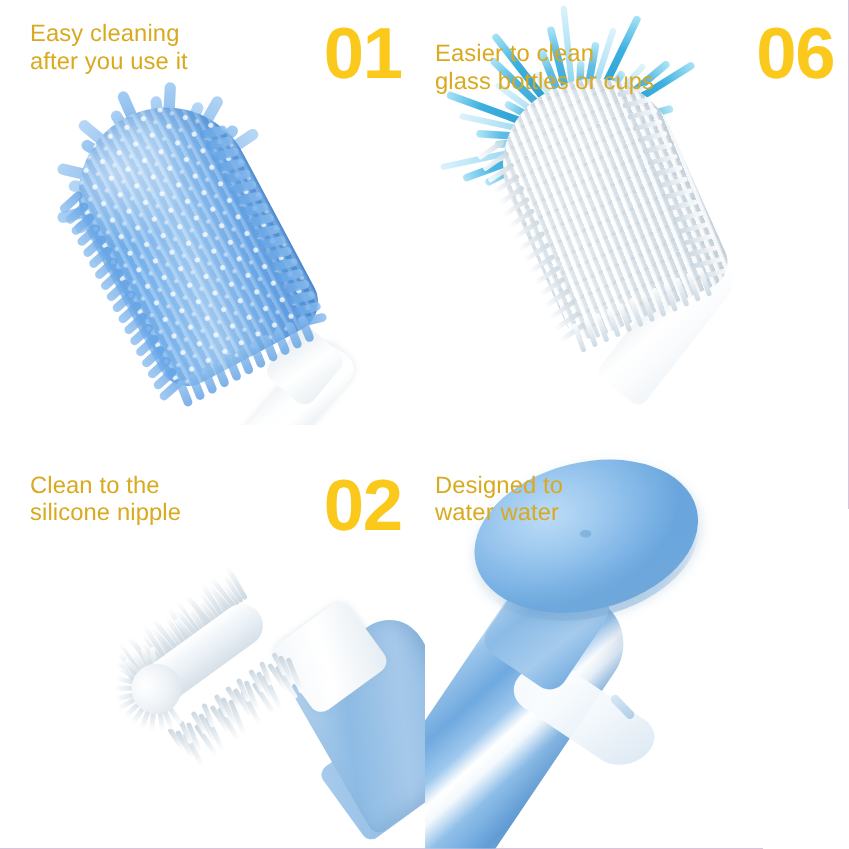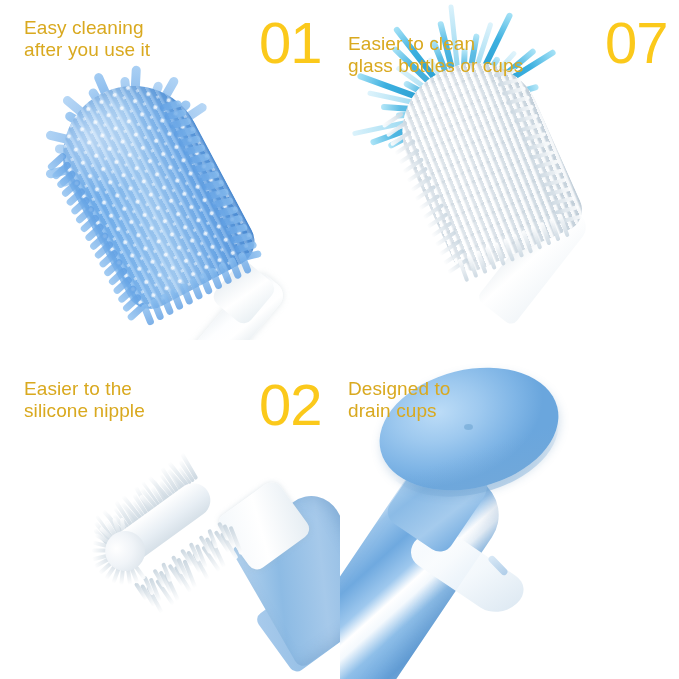--- a/index.html
+++ b/index.html
@@ -41,21 +41,21 @@
   #cap-2 { left:348px; top:33px; }
   #cap-3 { left:24px; top:378px; }
   #cap-4 { left:348px; top:378px; }
 
   
   .bignum {
     position:absolute;
     color:#fbc91b;
     font-size:58px;
     line-height:58px;
-    font-weight:normal;
+    font-weight:bold;
     letter-spacing:-1px;
     z-index:6;
   }
   #num-1 { left:259px; top:14px; }
   #num-2 { left:605px; top:14px; }
   #num-3 { left:259px; top:376px; }
   #num-4 { left:605px; top:376px; }
 
   
   #art-1 { position:absolute; left:0; top:0; width:339.5px; height:339.5px; }
@@ -620,22 +620,22 @@
       <div class="p4-cup"></div>
       <div class="p4-cup-rim"></div>
       <div class="p4-cup-dimple"></div>
     </div>
   </div>
 
   <div class="caption" id="cap-1">Easy cleaning
 after you use it</div>
   <div class="caption" id="cap-2">Easier to clean
 glass bottles or cups</div>
-  <div class="caption" id="cap-3">Easier to the
+  <div class="caption" id="cap-3">Clean to the
 silicone nipple</div>
   <div class="caption" id="cap-4">Designed to
-drain cups</div>
+water water</div>
 
   <div class="bignum" id="num-1">01</div>
-  <div class="bignum" id="num-2">07</div>
+  <div class="bignum" id="num-2">06</div>
   <div class="bignum" id="num-3">02</div>
 
 </div>
 
 </body></html>

